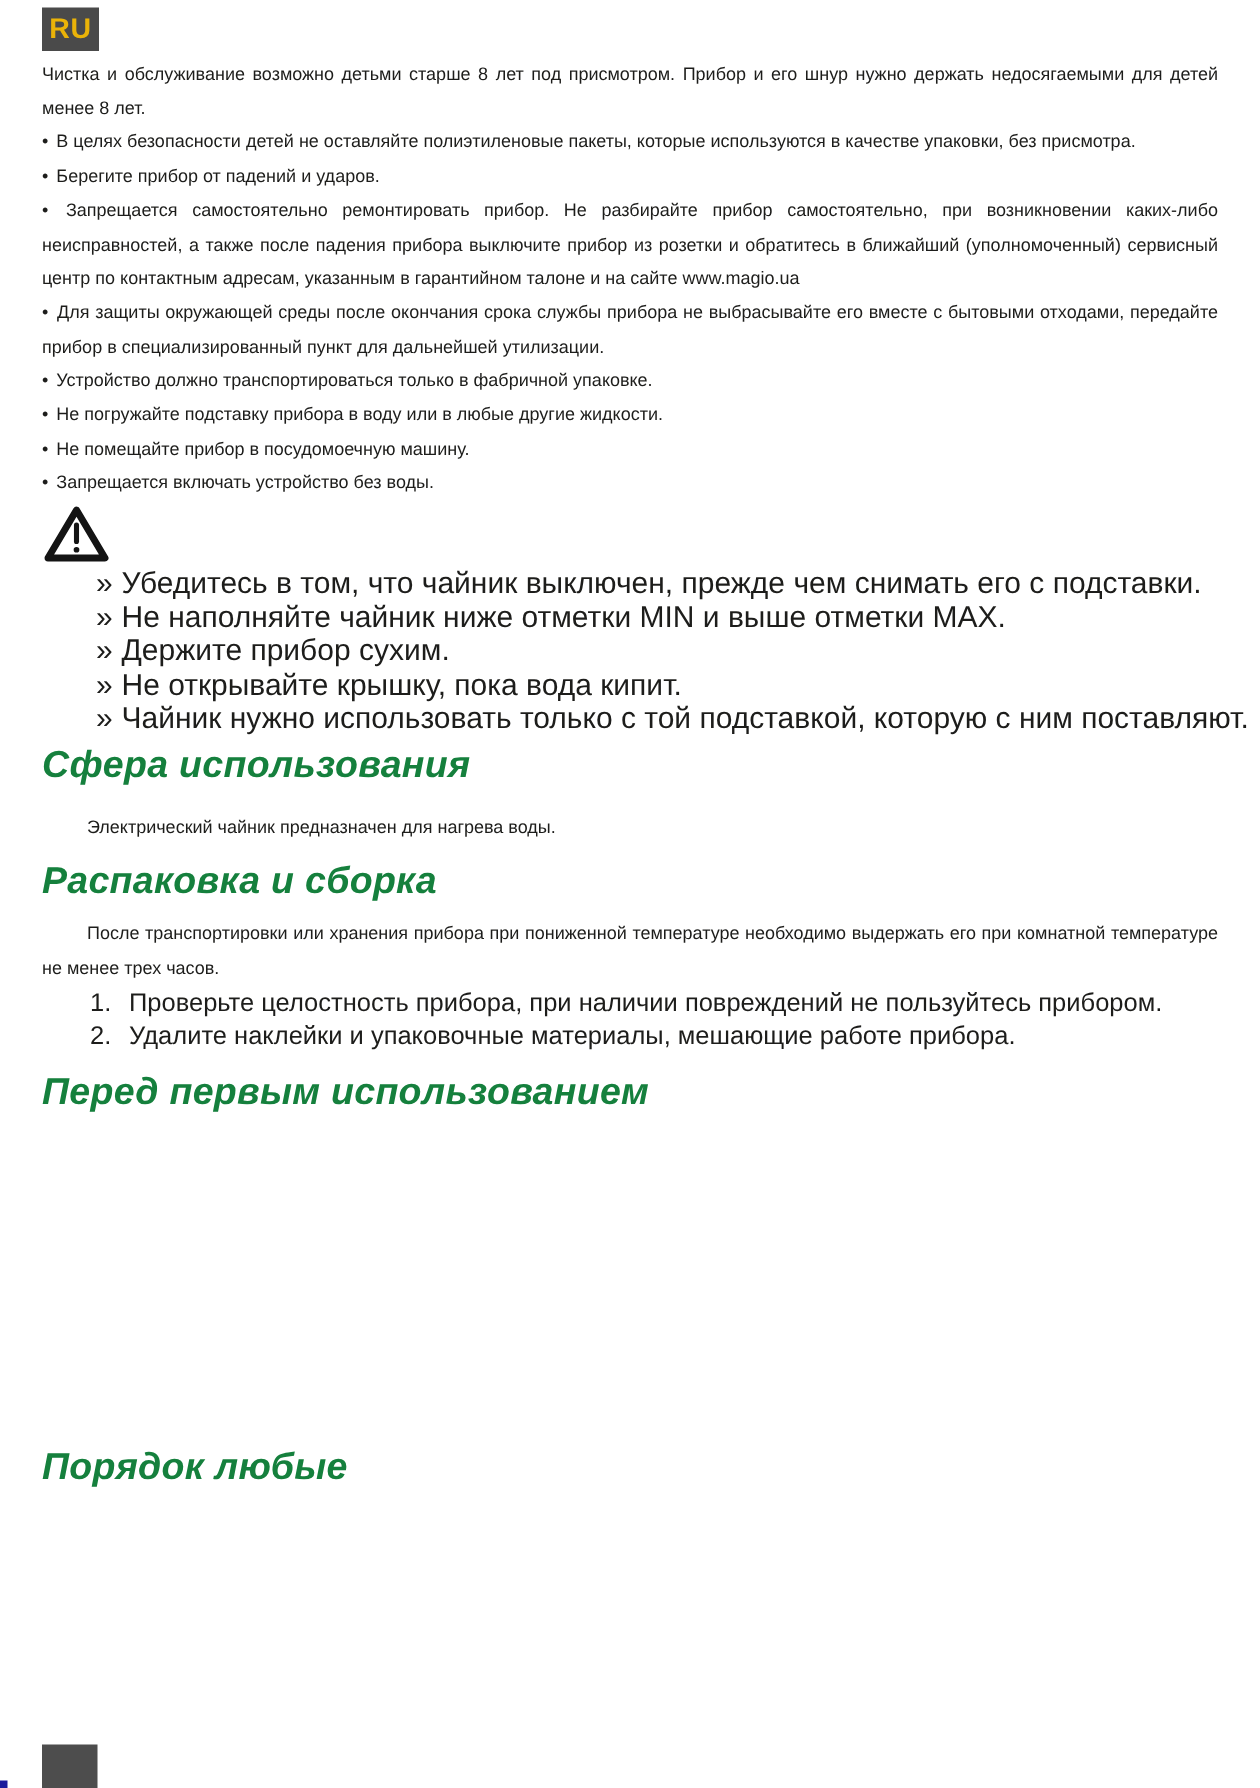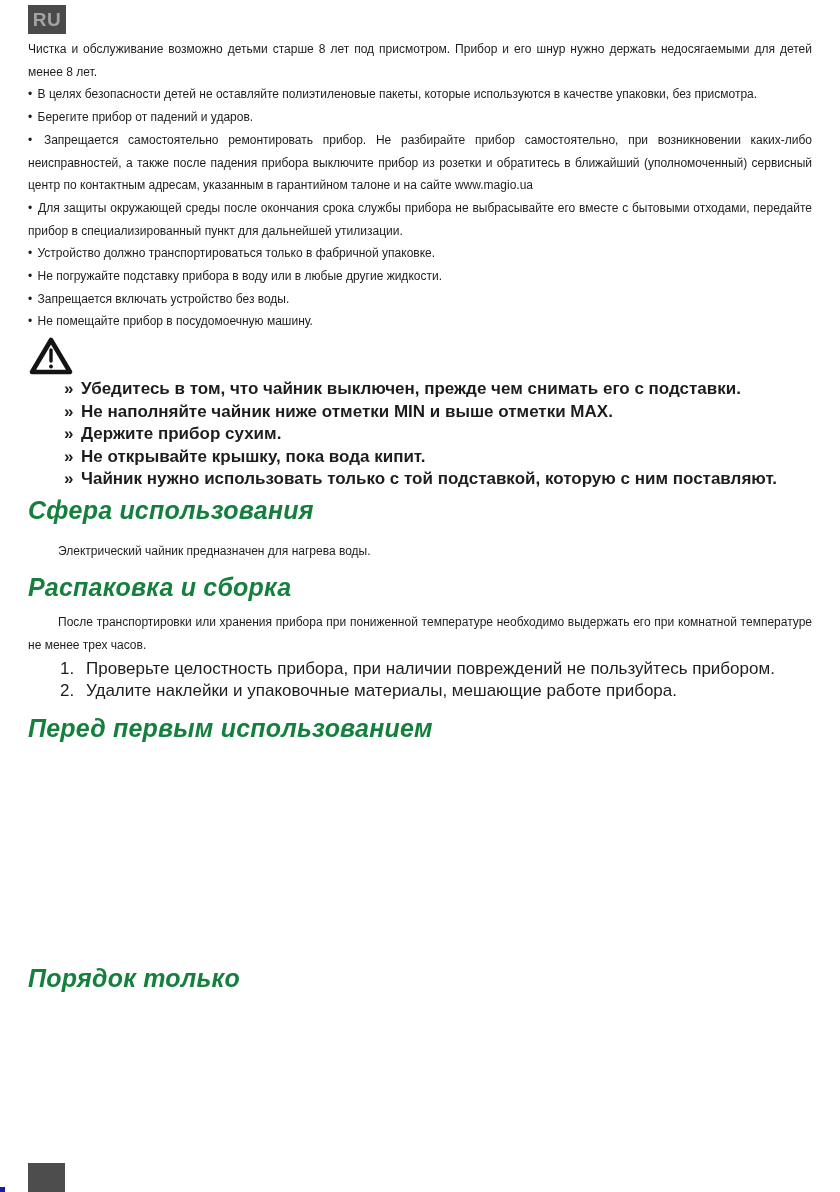--- a/index.html
+++ b/index.html
@@ -12,43 +12,42 @@
     background: #ffffff;
     overflow: hidden;
     font-family: "Liberation Sans", sans-serif;
     color: #1d1d1b;
     padding: 5px 28px 0 28px;
   }
   .lang-badge {
     width: 38px;
     height: 29px;
     background: #4a4a4a;
-    color: #a3a3a3;
+    color: #eab308;
     font-size: 19px;
     font-weight: bold;
     letter-spacing: 0.5px;
     display: flex;
     align-items: center;
     justify-content: center;
   }
   .body-text {
     font-size: 12px;
     line-height: 22.7px;
     text-align: justify;
   }
   .intro { margin-top: 4px; }
   .bullet-item .marker { padding-right: 2px; }
   .warn-icon { margin: 3px 0 2px 0; line-height: 0; }
   .warn-list { margin-left: 36px; }
   .warn-item {
-    font-size: 17px;
+    font-size: 20px;
     line-height: 22.5px;
     text-align: left;
     white-space: nowrap;
-    font-weight: bold;
   }
   .warn-item .wmark { display: inline-block; width: 17px; }
   h2 {
     font-family: "Liberation Sans", sans-serif;
     font-style: italic;
     font-weight: bold;
     font-size: 25px;
     line-height: 27px;
     color: #15803d;
     letter-spacing: 0.2px;
@@ -101,23 +100,23 @@
       <p class="body-text bullet-item"><span class="marker">•</span> <span>Берегите прибор от падений и ударов.</span></p>
 
       <p class="body-text bullet-item"><span class="marker">•</span> <span>Запрещается самостоятельно ремонтировать прибор. Не разбирайте прибор самостоятельно, при возникновении каких-либо неисправностей, а также после падения прибора выключите прибор из розетки и обратитесь в ближайший (уполномоченный) сервисный центр по контактным адресам, указанным в гарантийном талоне и на сайте www.magio.ua</span></p>
 
       <p class="body-text bullet-item"><span class="marker">•</span> <span>Для защиты окружающей среды после окончания срока службы прибора не выбрасывайте его вместе с бытовыми отходами, передайте прибор в специализированный пункт для дальнейшей утилизации.</span></p>
 
       <p class="body-text bullet-item"><span class="marker">•</span> <span>Устройство должно транспортироваться только в фабричной упаковке.</span></p>
 
       <p class="body-text bullet-item"><span class="marker">•</span> <span>Не погружайте подставку прибора в воду или в любые другие жидкости.</span></p>
 
+      <p class="body-text bullet-item"><span class="marker">•</span> <span>Не помещайте прибор в посудомоечную машину.</span></p>
+
       <p class="body-text bullet-item"><span class="marker">•</span> <span>Запрещается включать устройство без воды.</span></p>
-
-      <p class="body-text bullet-item"><span class="marker">•</span> <span>Не помещайте прибор в посудомоечную машину.</span></p>
     </div>
 
   <div class="warn-icon">
     <svg width="46" height="40" viewBox="0 0 46 40" fill="none" xmlns="http://www.w3.org/2000/svg">
       <path d="M23 4 L42 36 L4 36 Z" stroke="#141414" stroke-width="4.6" fill="none" stroke-linejoin="round"></path>
       <line x1="23" y1="14" x2="23" y2="25" stroke="#141414" stroke-width="3.4" stroke-linecap="round"></line>
       <circle cx="23" cy="30.5" r="1.9" fill="#141414"></circle>
     </svg>
   </div>
 
@@ -144,18 +143,18 @@
 
   <div class="steps">
 
       <p class="step-item"><span class="step-num">1.</span><span>Проверьте целостность прибора, при наличии повреждений не пользуйтесь прибором.</span></p>
 
       <p class="step-item"><span class="step-num">2.</span><span>Удалите наклейки и упаковочные материалы, мешающие работе прибора.</span></p>
     </div>
 
   <h2 class="h-before">Перед первым использованием</h2>
 
-  <h2 class="h-operation">Порядок только</h2>
+  <h2 class="h-operation">Порядок любые</h2>
 
   <div class="page-num-badge"></div>
   <div class="corner-print-mark"></div>
 
 </div>
 
 </body></html>

